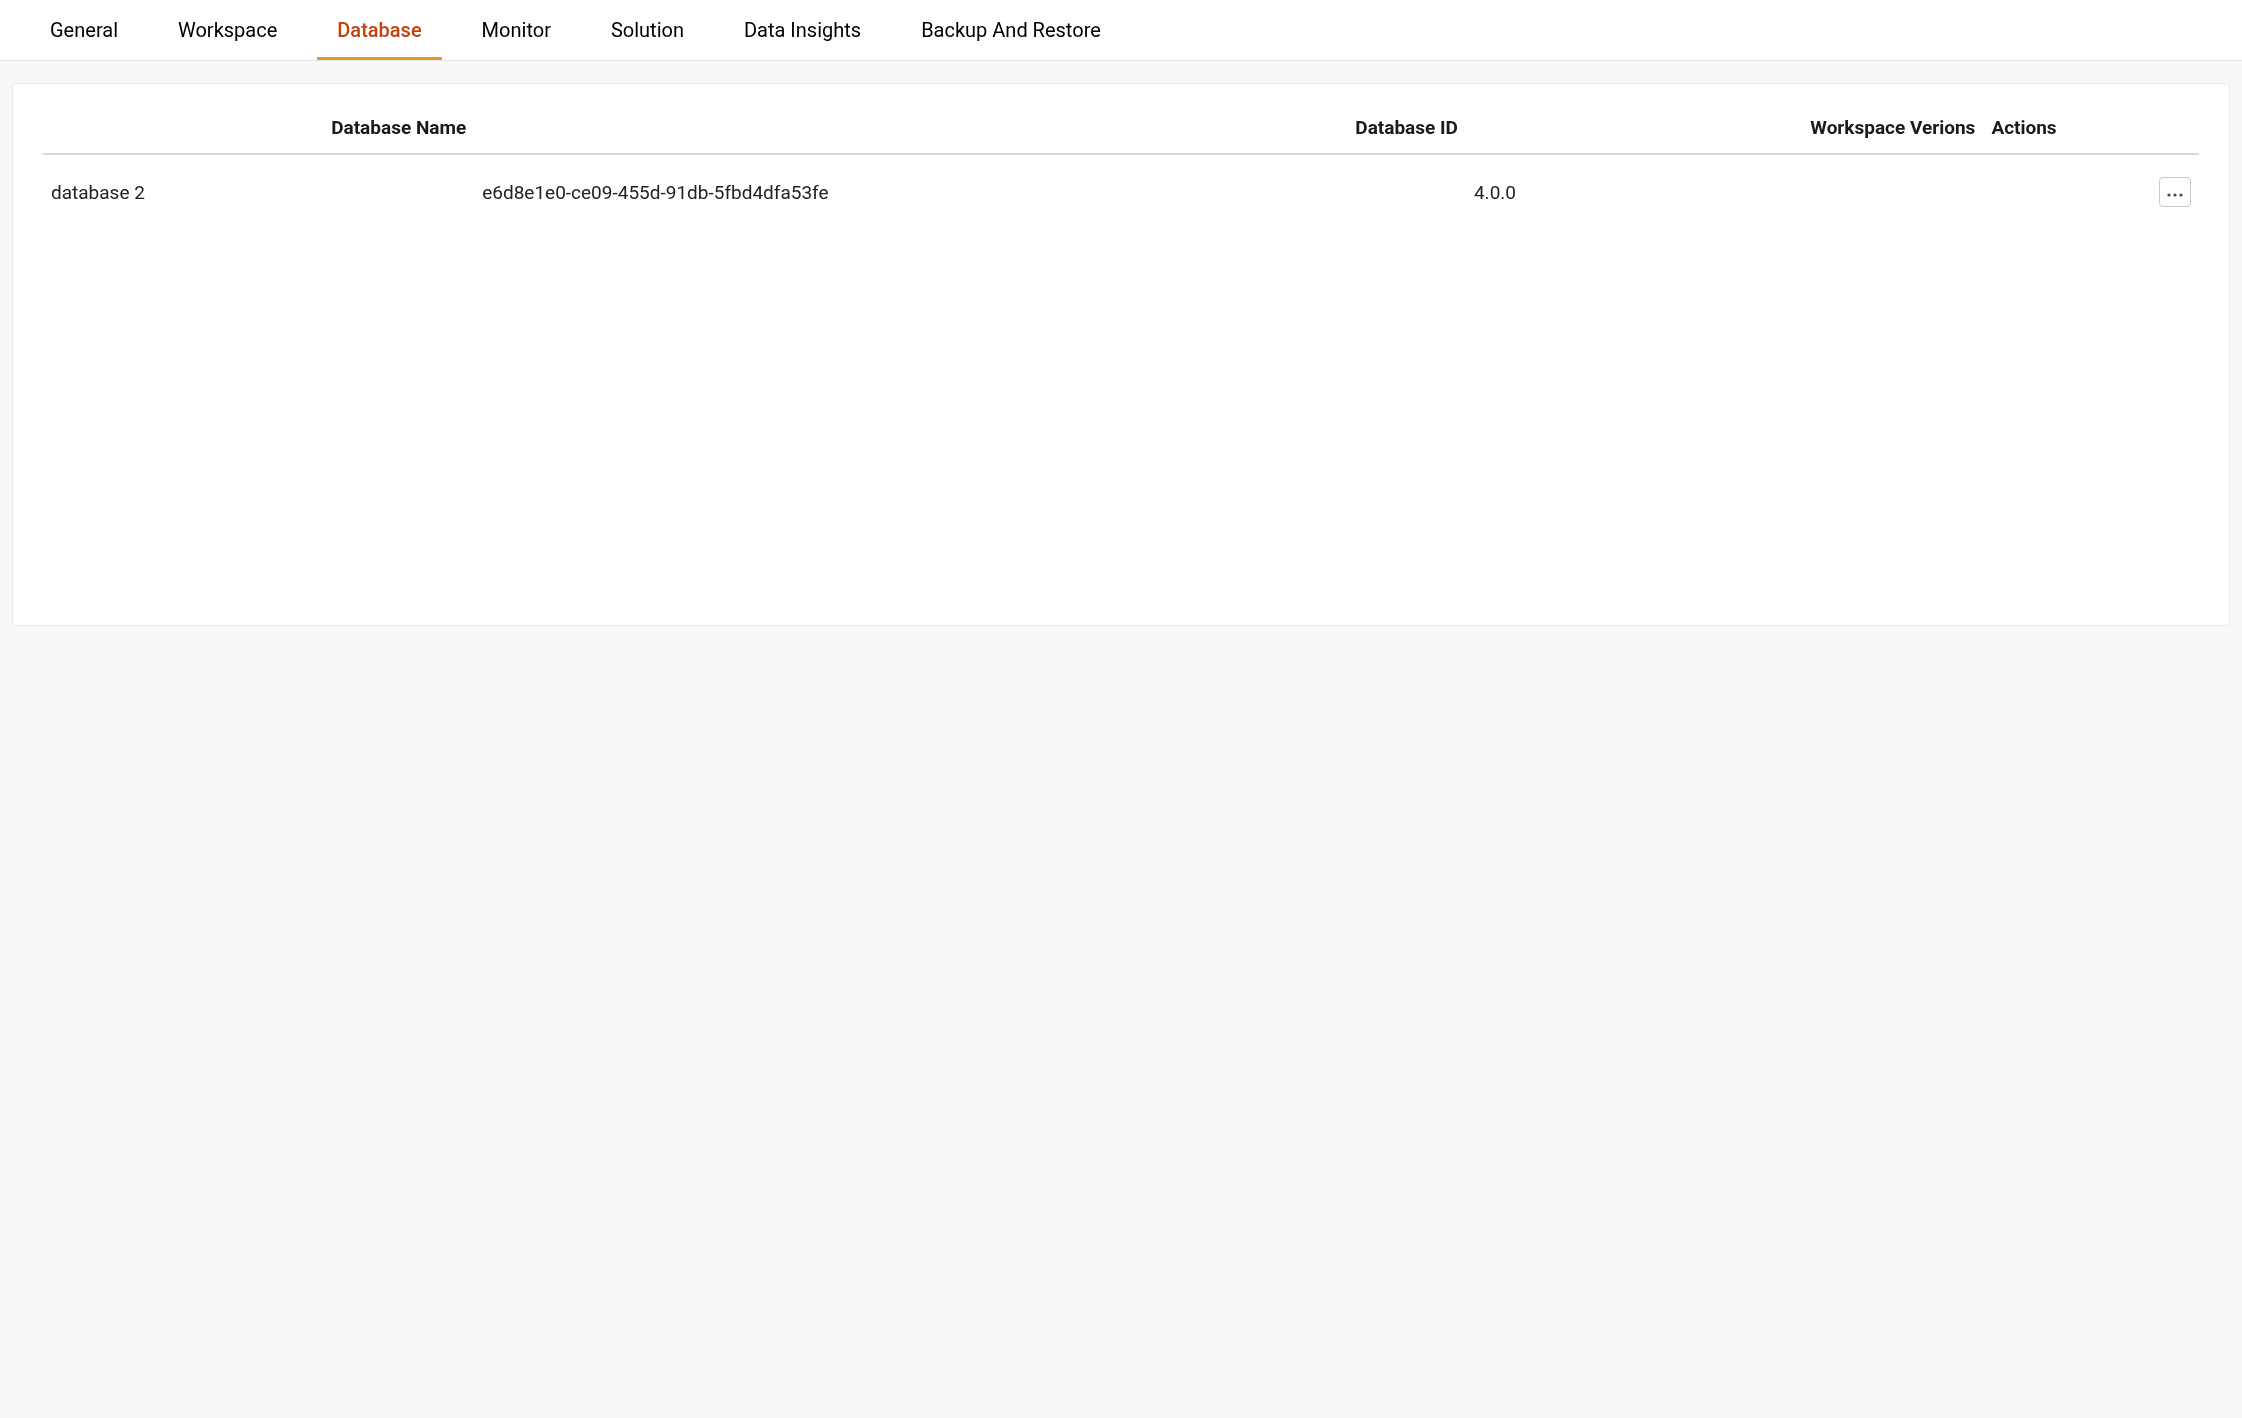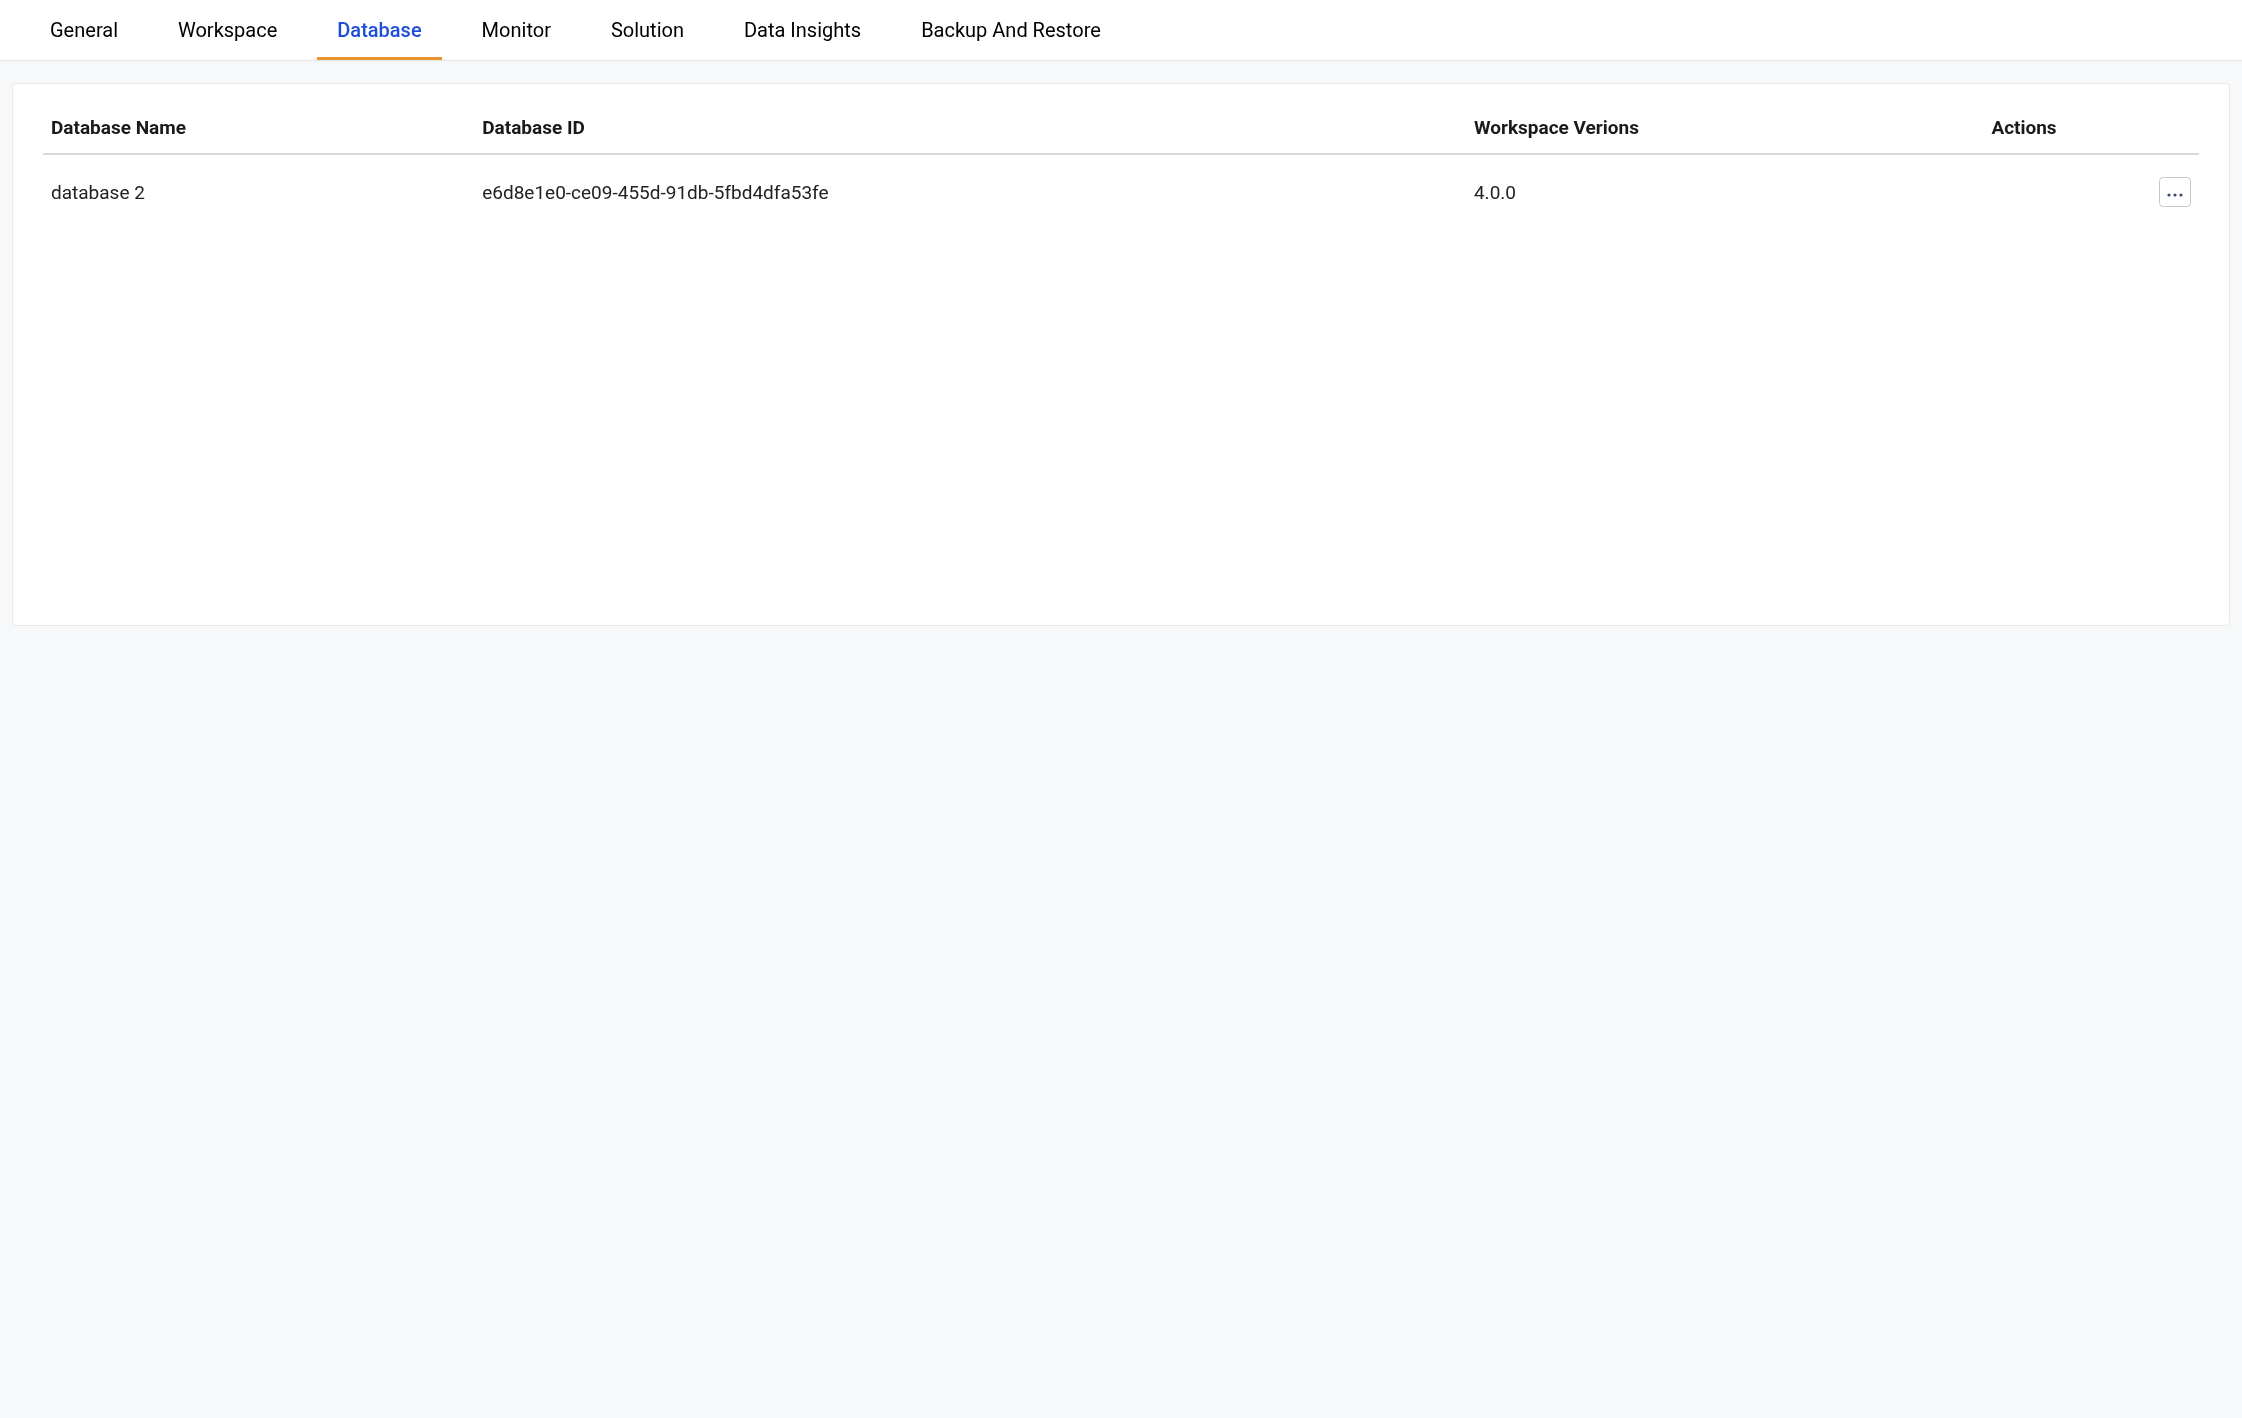--- a/index.html
+++ b/index.html
@@ -21,21 +21,21 @@
     }
     .tab-item {
       padding: 18px 30px 18px 30px;
       font-size: 20px;
       color: #000000;
       cursor: pointer;
       position: relative;
       white-space: nowrap;
     }
     .tab-item.active {
-      color: #1d4ed8;
+      color: #c2410c;
       font-weight: 500;
     }
     .tab-item.active::after {
       content: "";
       position: absolute;
       bottom: 0;
       left: 10px;
       right: 10px;
       height: 3px;
       background: #e8952f;
@@ -45,21 +45,21 @@
       background: #fff;
       border: 1px solid #e9e9e9;
       border-radius: 4px;
       padding: 20px 30px 400px 30px;
     }
     table.db-table {
       width: 100%;
       border-collapse: collapse;
     }
     table.db-table thead th {
-      text-align: left;
+      text-align: right;
       font-size: 19px;
       font-weight: 700;
       color: #1a1a1a;
       padding: 12px 8px 14px 8px;
       border-bottom: 2px solid #d9d9d9;
     }
     table.db-table thead th.col-actions {
       text-align: left;
     }
     table.db-table tbody td {

